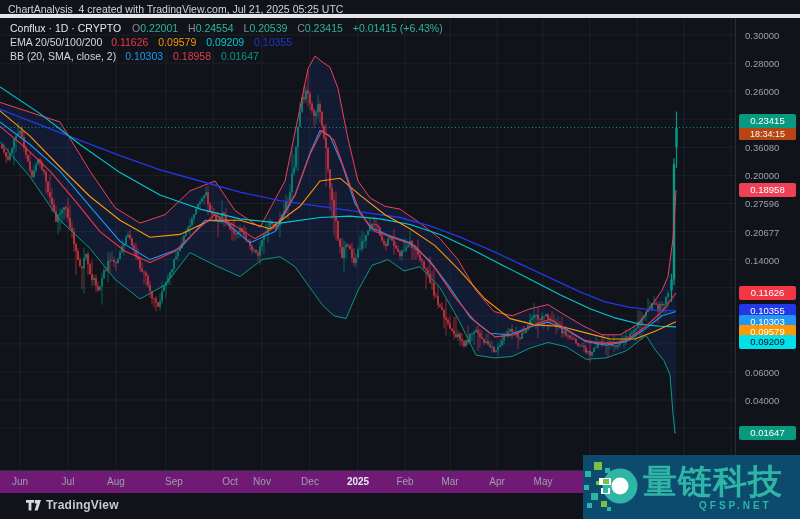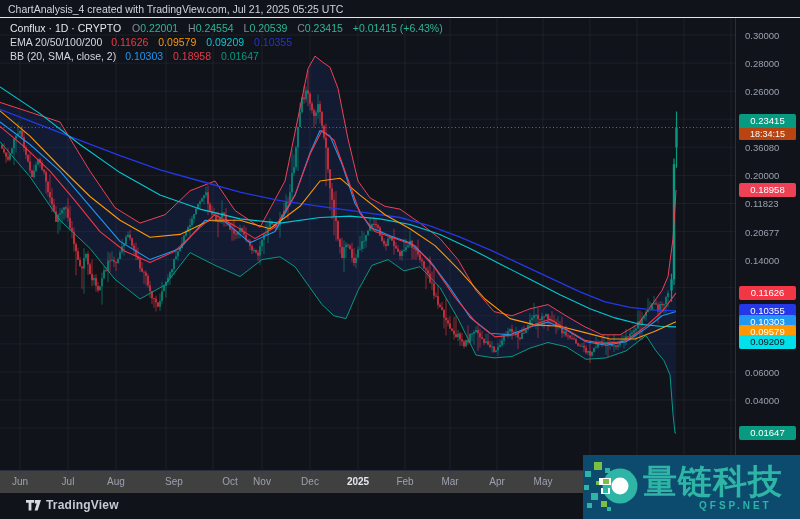--- a/index.html
+++ b/index.html
@@ -1,21 +1,21 @@
 <!DOCTYPE html>
 <html><head>
 <meta charset="utf-8">
 <style>
   html,body{margin:0;padding:0;background:#10131a;}
   .screen{position:relative;width:800px;height:519px;background:#10131a;overflow:hidden;
           font-family:"Liberation Sans",sans-serif;-webkit-font-smoothing:antialiased;}
   svg{display:block}
   #chart-svg{position:absolute;left:0;top:0;}
   .header{position:absolute;left:0;top:0;width:800px;height:18px;background:#10131a;
-          border-bottom:1px solid #e5e5e5;color:#cfd3dd;font-size:10.5px;line-height:18px;
+          border-bottom:4px solid #e5e5e5;color:#cfd3dd;font-size:10.5px;line-height:18px;
           padding-left:8px;box-sizing:border-box;white-space:nowrap;z-index:6;}
   .legend{position:absolute;left:10px;top:22px;z-index:5;font-size:10.5px;line-height:13px;white-space:nowrap;}
   .legend-row{margin-bottom:1px;}
   .legend .sym{color:#e4e7ee;margin-right:8px;}
   .legend .lbl{color:#d3d7e0;margin-right:6px;}
   .legend .k{color:#868b99;}
   .legend .up{color:#2fb597;margin-right:7px;}
   .legend .v20{color:#f23645;margin-right:7px;}
   .legend .v50{color:#ff9800;margin-right:7px;}
   .legend .v100{color:#00c9d4;margin-right:7px;}
@@ -23,21 +23,21 @@
   .legend .vbasis{color:#2196f3;margin-right:7px;}
   .legend .vupper{color:#e13b49;margin-right:7px;}
   .legend .vlower{color:#089981;}
   .price-axis{position:absolute;left:735px;top:18px;width:65px;height:452px;
               border-left:1px solid #2a2f3d;z-index:4;}
   .tick{position:absolute;left:9px;color:#9aa1ae;font-size:9.5px;transform:translateY(-50%);}
   .badge{position:absolute;left:3px;width:57px;border-radius:2px;text-align:center;
          font-size:9.5px;line-height:14px;transform:translateY(-50%);z-index:2;}
   .badge .sub{font-size:9px;line-height:12px;border-radius:0 0 2px 2px;opacity:.95;}
   .time-axis{position:absolute;left:0;top:470px;width:780px;height:22px;
-             border-top:1px solid #2a2f3d;z-index:3;background:#404040;}
+             border-top:1px solid #2a2f3d;z-index:3;background:#701a75;}
   .tlabel{position:absolute;top:5px;transform:translateX(-50%);font-size:10px;color:#9ba1ad;}
   .tlabel.year{color:#e4e7ee;font-weight:bold;}
   .ttick{position:absolute;top:0;width:1px;height:4px;background:#363c4a;}
   .footer{position:absolute;left:0;top:492px;width:736px;height:27px;z-index:3;}
   .tv-brand{position:absolute;left:26px;top:6px;display:flex;align-items:center;gap:5px;}
   .tv-brand span{color:#c6cad3;font-size:12px;font-weight:bold;letter-spacing:.2px;}
   .watermark{position:absolute;left:583px;top:455px;width:217px;height:64px;background:#0c4a6e;
              z-index:10;overflow:hidden;}
   .wm-cn{position:absolute;left:60px;top:4px;font-size:34px;font-weight:bold;color:#2eb5a5;
          letter-spacing:1px;font-family:"DejaVu Sans",sans-serif;white-space:nowrap;}
@@ -794,21 +794,21 @@
     </div>
   </div>
 
   <div class="price-axis" id="price-axis">
       <div class="tick" style="top: 17px;">0.30000</div>
       <div class="tick" style="top: 45.08px;">0.28000</div>
       <div class="tick" style="top: 73.16px;">0.26000</div>
       <div class="tick" style="top: 101.24px;">0.24000</div>
       <div class="tick" style="top: 129.32px;">0.36080</div>
       <div class="tick" style="top: 157.4px;">0.20000</div>
-      <div class="tick" style="top: 185.48px;">0.11823</div>
+      <div class="tick" style="top: 185.48px;">0.27596</div>
       <div class="tick" style="top: 213.56px;">0.20677</div>
       <div class="tick" style="top: 241.64px;">0.14000</div>
       <div class="tick" style="top: 269.72px;">0.12000</div>
       <div class="tick" style="top: 297.8px;">0.10000</div>
       <div class="tick" style="top: 325.88px;">0.08000</div>
       <div class="tick" style="top: 353.96px;">0.06000</div>
       <div class="tick" style="top: 382.04px; text-align: center;">0.04000</div>
       <div class="tick" style="top: 410.12px;">0.02000</div>
       <div class="badge" style="top: 109.453px; background: rgb(8, 153, 129); color: rgb(255, 255, 255);">0.23415<div class="sub" style="background: #c2410c;">18:34:15</div></div>
       <div class="badge" style="top: 172.03px; background: rgb(239, 65, 86); color: rgb(255, 255, 255);">0.18958</div>

